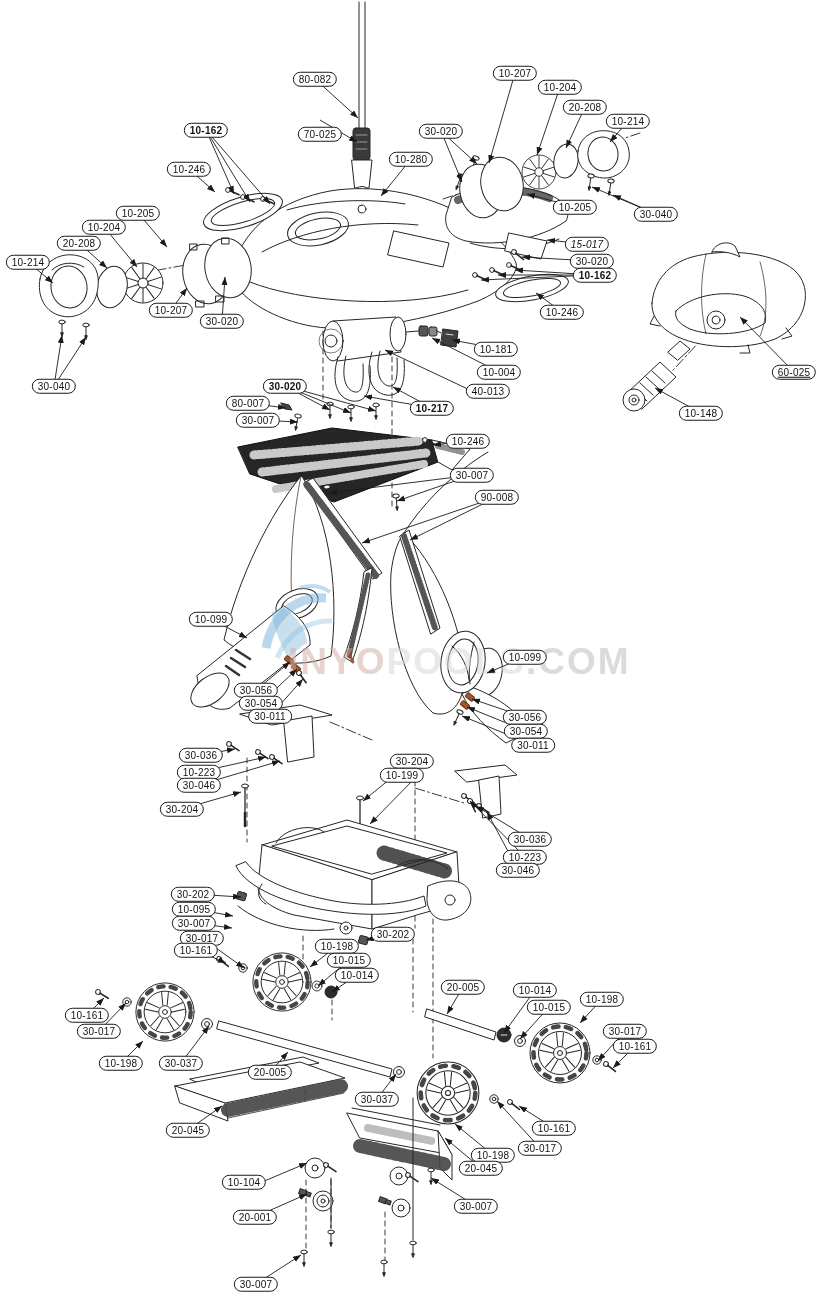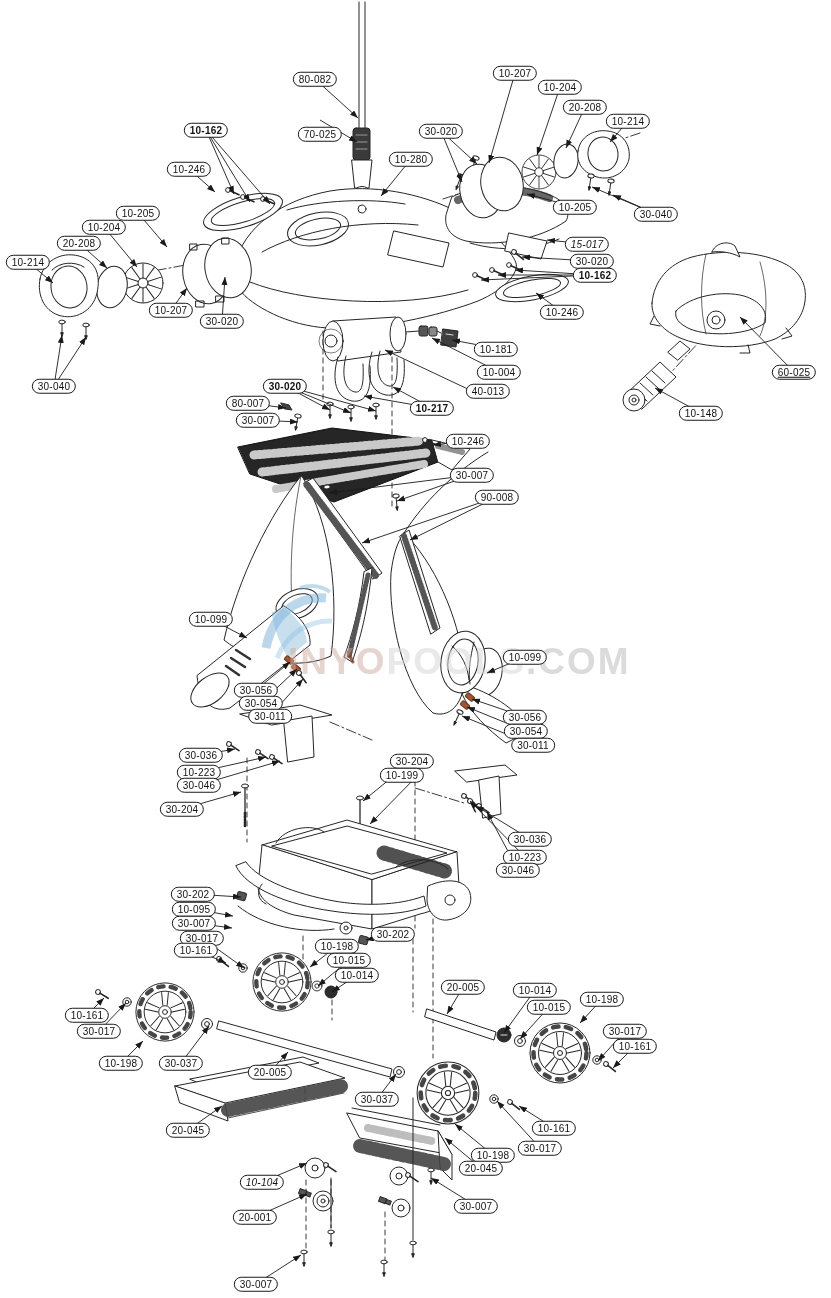--- a/index.html
+++ b/index.html
@@ -564,18 +564,18 @@
       <div class="plabel" style="left: 549px; top: 1007px;">10-015</div>
       <div class="plabel" style="left: 602px; top: 999px;">10-198</div>
       <div class="plabel" style="left: 625px; top: 1031px;">30-017</div>
       <div class="plabel" style="left: 635px; top: 1046px;">10-161</div>
       <div class="plabel" style="left: 188px; top: 1130px;">20-045</div>
       <div class="plabel" style="left: 377px; top: 1099px;">30-037</div>
       <div class="plabel" style="left: 554px; top: 1128px;">10-161</div>
       <div class="plabel" style="left: 540px; top: 1148px;">30-017</div>
       <div class="plabel" style="left: 493px; top: 1155px;">10-198</div>
       <div class="plabel" style="left: 481px; top: 1168px;">20-045</div>
-      <div class="plabel" style="left: 262px; top: 1182px; font-style: italic;">10-104</div>
+      <div class="plabel" style="left: 244px; top: 1182px;">10-104</div>
       <div class="plabel" style="left: 476px; top: 1206px;">30-007</div>
       <div class="plabel" style="left: 255px; top: 1217px;">20-001</div>
       <div class="plabel" style="left: 256px; top: 1284px;">30-007</div>
     </div>
 </div>
 
 </body></html>

